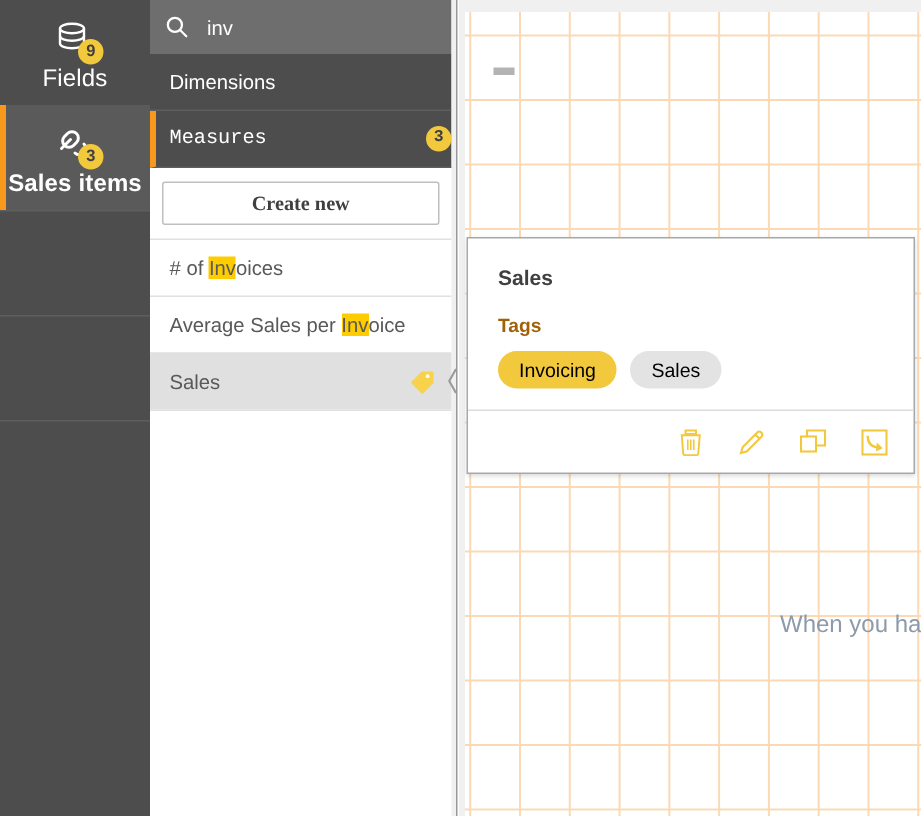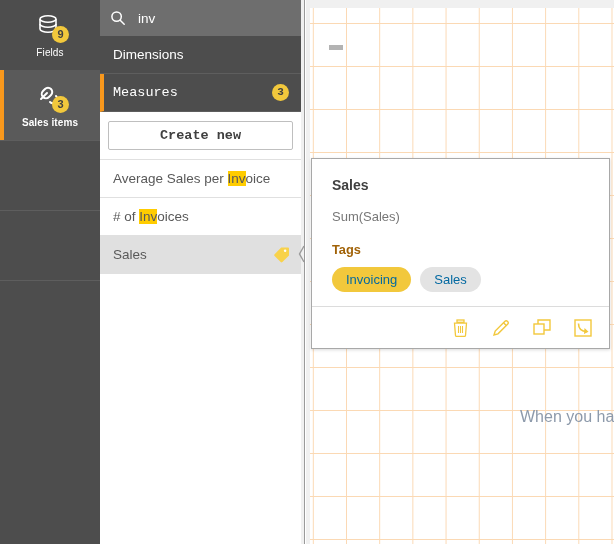--- a/index.html
+++ b/index.html
@@ -50,21 +50,21 @@
   .rail-icon-wrap {
     position: relative;
     width: 34px;
     height: 30px;
     margin-bottom: 5px;
     display: flex;
     align-items: center;
     justify-content: center;
   }
   .rail-label {
-    font-size: 10px;
+    font-size: 16px;
     line-height: 14px;
     letter-spacing: .1px;
     white-space: nowrap;
   }
   .rail-item.active .rail-label { font-weight: bold; }
   .badge {
     position: absolute;
     right: -2px;
     bottom: -2px;
     min-width: 17px;
@@ -123,21 +123,21 @@
     display: flex; align-items: center; justify-content: center;
   }
 
   .section-head {
     position: relative;
     height: 38px;
     background: #4d4d4d;
     color: #ffffff;
     display: flex;
     align-items: center;
-    padding: 0 12px 0 13px;
+    padding: 0 0 0 13px;
     box-sizing: border-box;
     font-size: 13.5px;
     cursor: pointer;
     border-bottom: 1px solid #5e5e5e;
   }
   .section-head.expanded {
     border-left: 4px solid #f8981d;
     padding-left: 9px;
     font-family: Liberation Mono, monospace;
   }
@@ -158,21 +158,21 @@
     background: #ffffff;
     box-sizing: border-box;
   }
   .create-btn {
     width: 100%;
     height: 29px;
     border: 1px solid #bfbfbf;
     border-radius: 2px;
     background: #ffffff;
     color: #404040;
-    font-family: Liberation Mono, monospace;
+    font-family: Liberation Serif, serif;
     font-size: 13.5px;
     font-weight: bold;
     cursor: pointer;
   }
 
   .item-list { background: #ffffff; }
   .list-item {
     position: relative;
     height: 38px;
     display: flex;
@@ -284,21 +284,21 @@
     color: #a16207;
     margin-bottom: 10px;
   }
   .tag-row { display: flex; gap: 9px; align-items: center; }
   .tag-pill {
     height: 25px;
     line-height: 25px;
     padding: 0 14px;
     border-radius: 13px;
     font-size: 13px;
-    color: #0369a1;
+    color: #000000;
     white-space: nowrap;
   }
   .tag-pill.highlight { background: #f2c83c; }
   .tag-pill.plain { background: #e3e3e3; }
   .pop-footer {
     border-top: 1px solid #dcdcdc;
     height: 42px;
     display: flex;
     align-items: center;
     justify-content: flex-end;
@@ -376,25 +376,25 @@
       <span class="section-badge">3</span>
     </div>
 
     <div class="create-wrap">
       <button class="create-btn">Create new</button>
     </div>
 
     <div class="item-list">
 
       <div class="list-item">
+        <span class="li-label"># of <mark>Inv</mark>oices</span>
+      </div>
+
+      <div class="list-item">
         <span class="li-label">Average Sales per <mark>Inv</mark>oice</span>
-      </div>
-
-      <div class="list-item">
-        <span class="li-label"># of <mark>Inv</mark>oices</span>
       </div>
 
       <div class="list-item selected">
         <span class="li-label">Sales</span>
         <span class="tag-icon">
           <svg width="17" height="17" viewBox="0 0 17 17">
             <path d="M1.6 8.2 L8.2 1.6 h6.9 a.9.9 0 0 1 .9.9 v6.9 l-6.6 6.6 a1.2 1.2 0 0 1-1.7 0 L1.6 9.9 a1.2 1.2 0 0 1 0-1.7 z" fill="#f8d24b"></path>
             <circle cx="12.1" cy="4.8" r="1.25" fill="#ffffff"></circle>
           </svg>
         </span>
@@ -413,21 +413,20 @@
   <div class="canvas-area">
     <div class="sheet">
       <div class="obj-handle"></div>
       <div class="placeholder-text">When you hav</div>
     </div>
   </div>
 
   <div class="popover">
     <div class="pop-body">
       <div class="pop-title">Sales</div>
-      <div class="pop-expr">Sum(Sales)</div>
       <div class="pop-tags-label">Tags</div>
       <div class="tag-row">
         <span class="tag-pill highlight">Invoicing</span>
         <span class="tag-pill plain">Sales</span>
       </div>
     </div>
     <div class="pop-footer">
 
       <span class="pop-action">
         <svg width="17" height="18" viewBox="0 0 17 18">

